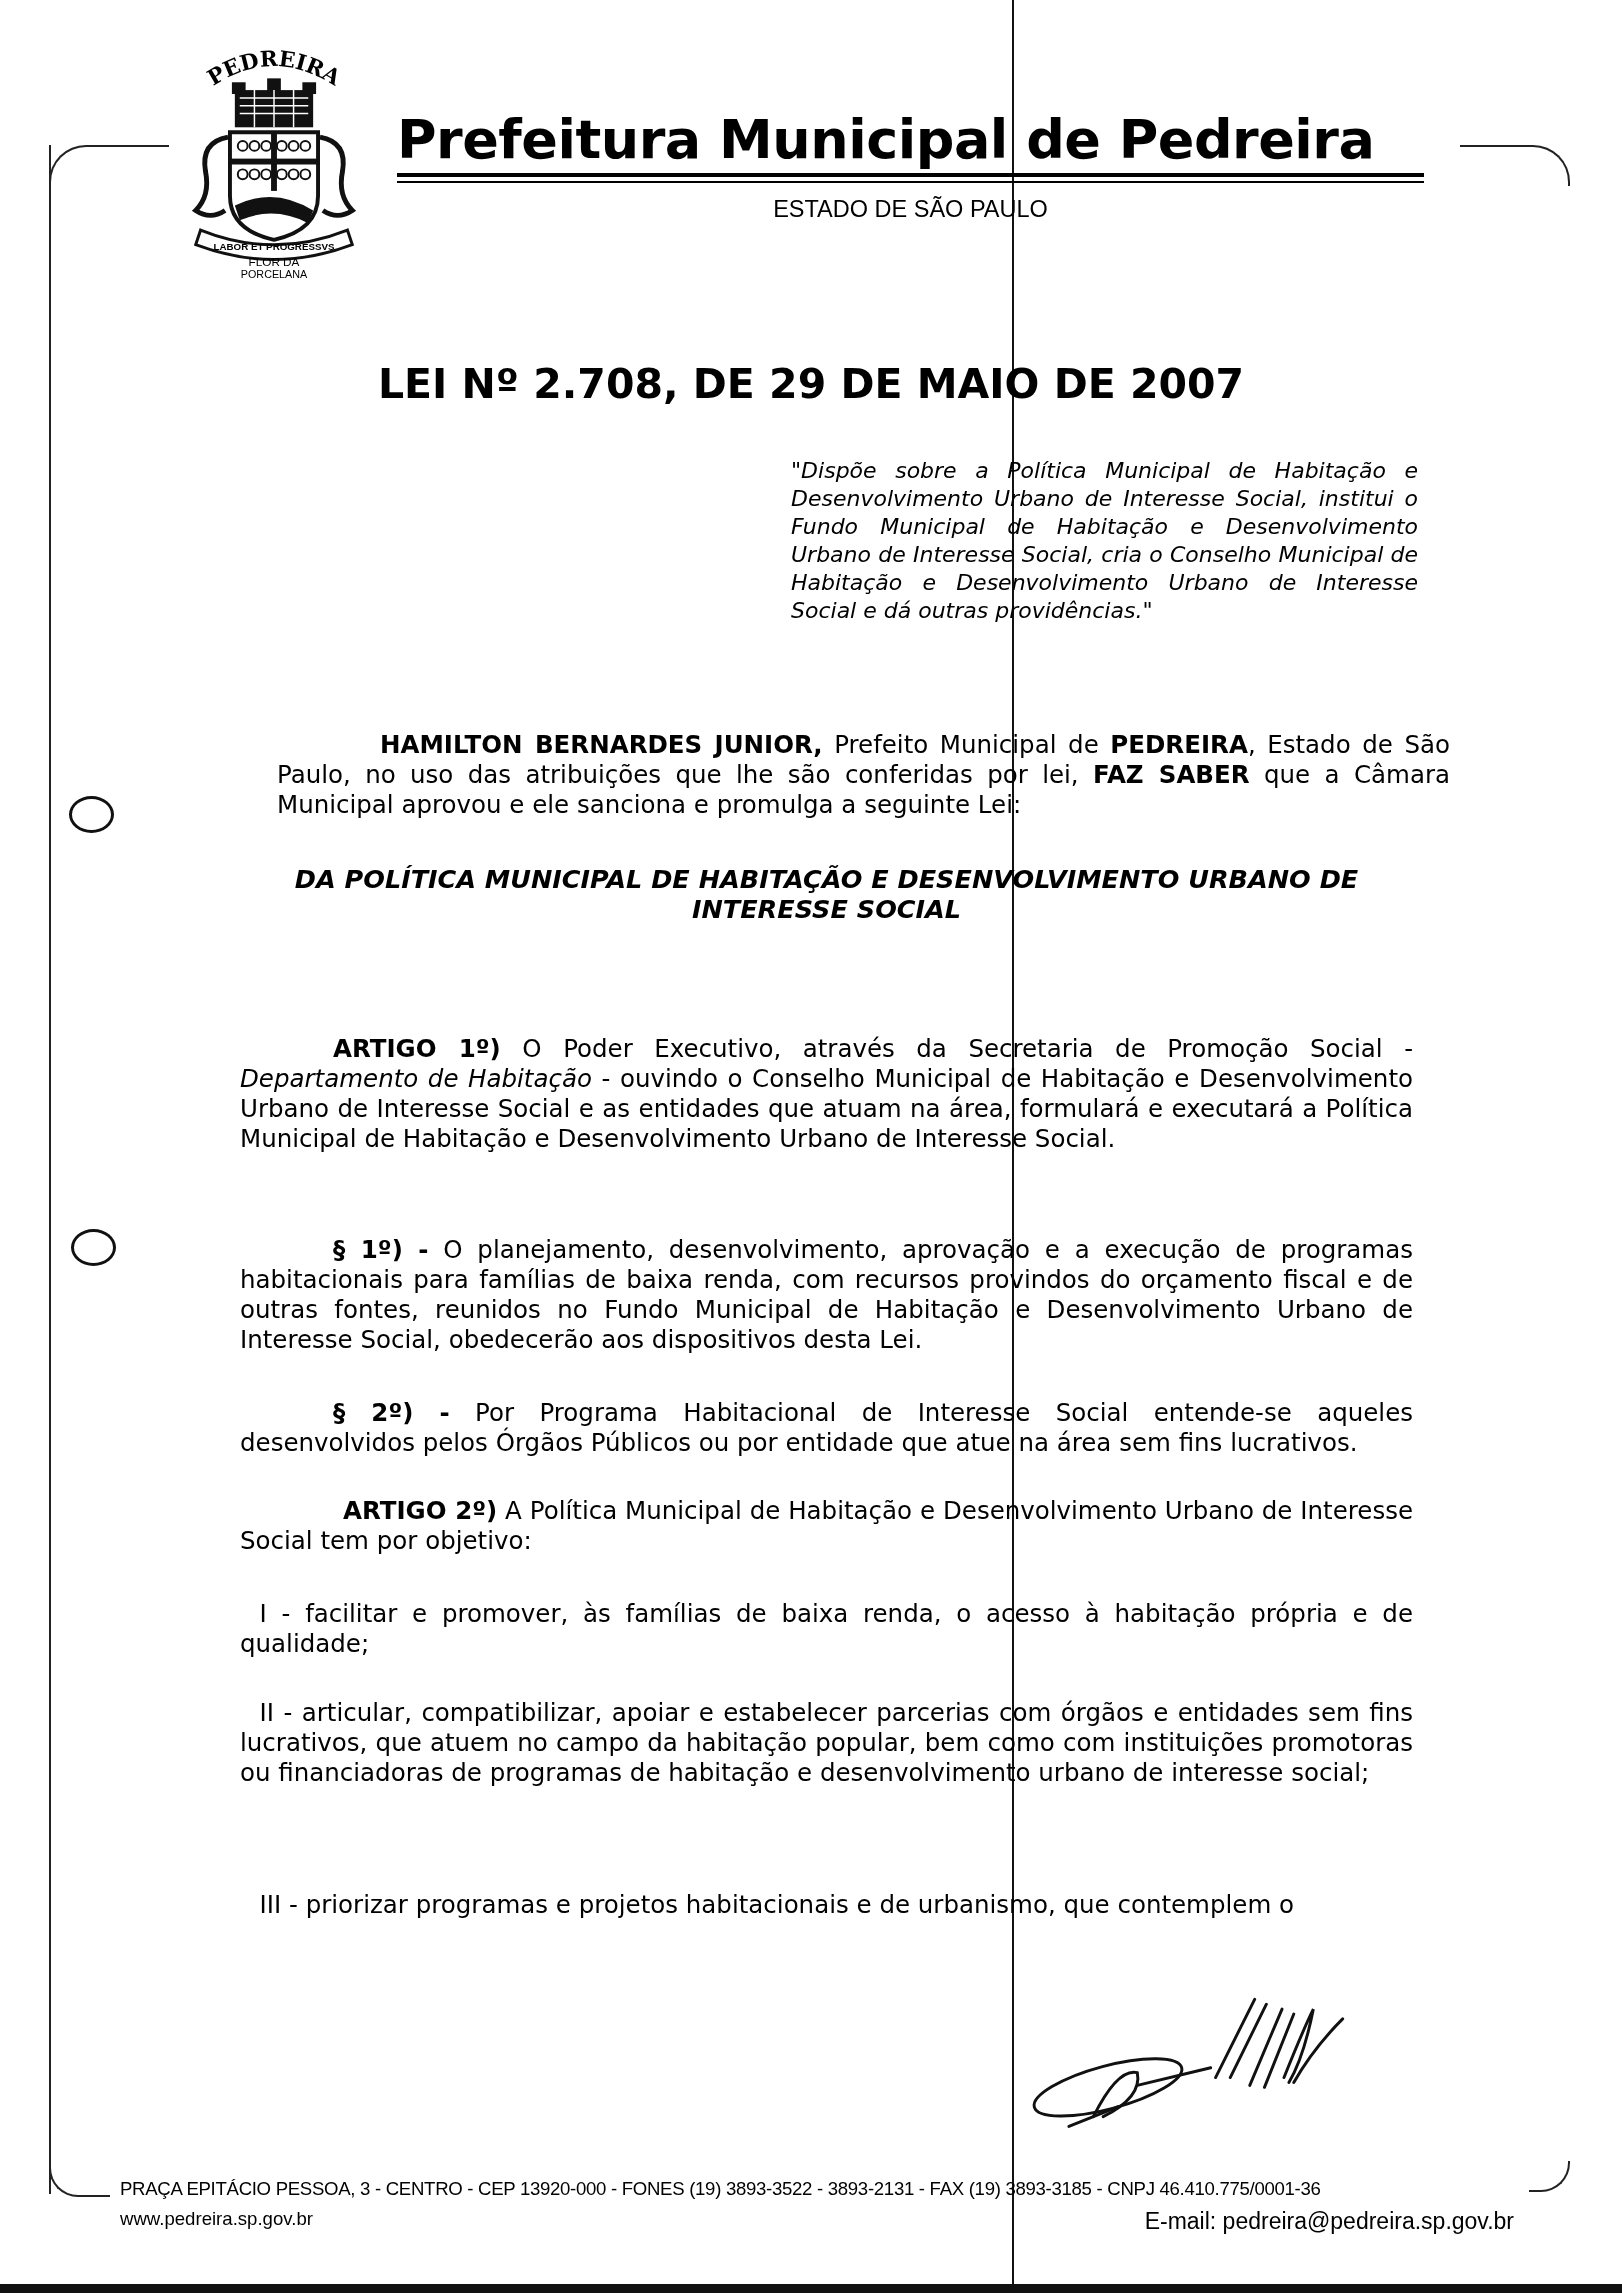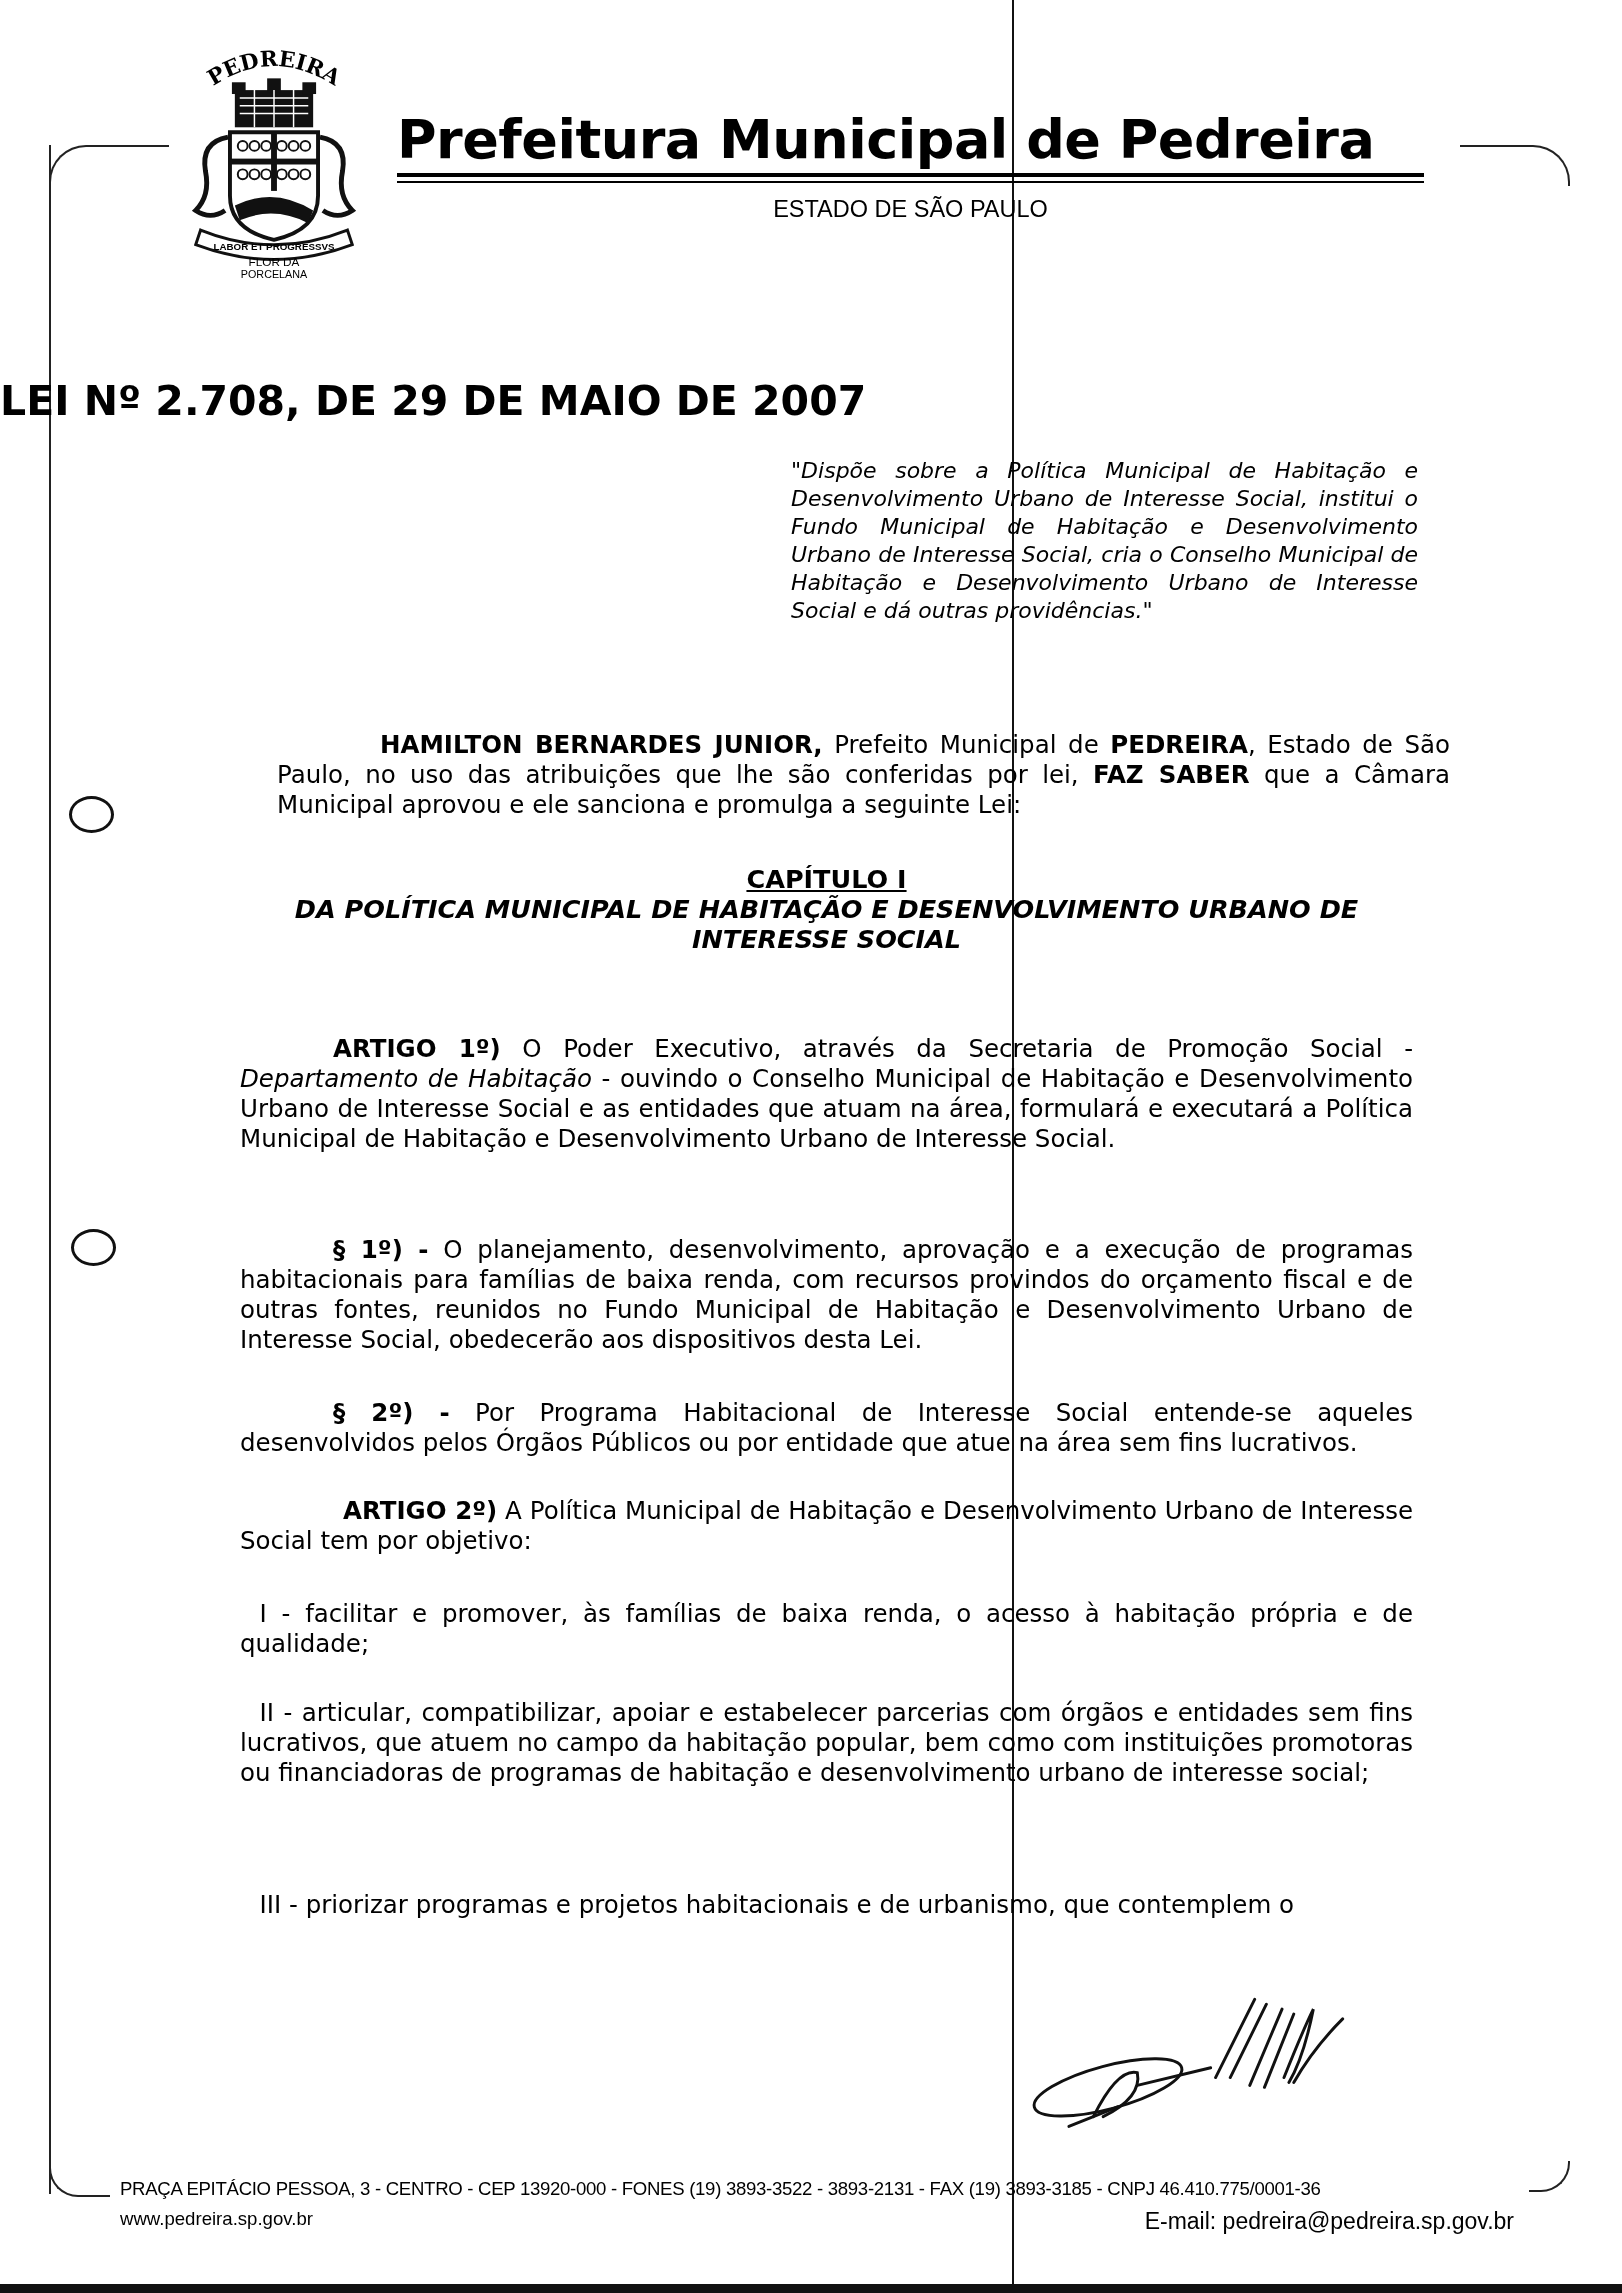--- a/index.html
+++ b/index.html
@@ -28,22 +28,22 @@
   }
   .header-rule1 { left: 397px; top: 173px; width: 1027px; height: 3.9px; background: #000; }
   .header-rule2 { left: 397px; top: 181px; width: 1027px; height: 2px; background: #000; }
   .header-state {
     left: 397px; width: 1027px; top: 196px; text-align: center;
     font-family: "Liberation Sans", sans-serif; font-size: 23.5px;
   }
 
   
   .law-title {
-    left: 0; width: 1622px; top: 360px; 
-    font-family: "DejaVu Sans", sans-serif; font-weight: bold; font-size: 41px; margin-top: 17px;
+    left: 0; width: 1622px; top: 360px; text-align: center;
+    font-family: "DejaVu Sans", sans-serif; font-weight: bold; font-size: 41px;
   }
   .ementa {
     left: 791px; top: 457px; width: 627px;
     font-family: "DejaVu Sans", sans-serif; font-style: italic;
     font-size: 22px; line-height: 28px; text-align: justify;
   }
 
   .body-text {
     font-family: "DejaVu Sans", sans-serif; font-size: 24.5px; line-height: 30px;
     text-align: justify; left: 240px; width: 1173px;
@@ -129,21 +129,20 @@
 <div class="abs header-state">ESTADO DE SÃO PAULO</div>
 
 <div class="abs law-title">LEI Nº 2.708, DE 29 DE MAIO DE 2007</div>
 <div class="abs ementa">"Dispõe sobre a Política Municipal de Habitação e Desenvolvimento Urbano de Interesse Social, institui o Fundo Municipal de Habitação e Desenvolvimento Urbano de Interesse Social, cria o Conselho Municipal de Habitação e Desenvolvimento Urbano de Interesse Social e dá outras providências."</div>
 
 <div class="abs body-text indent-2" style="top:730px;margin-left:37px;">
   <b>HAMILTON BERNARDES JUNIOR,</b><span> Prefeito Municipal de </span><b>PEDREIRA</b><span>, Estado de São Paulo, no uso das atribuições que lhe são conferidas por lei, </span><b>FAZ SABER</b><span> que a Câmara Municipal aprovou e ele sanciona e promulga a seguinte Lei:</span>
 </div>
 
 <div class="abs chapter-block">
-  <div class="chapter-heading">CAPÍTULO I</div>
   <div class="chapter-subtitle">DA POLÍTICA MUNICIPAL DE HABITAÇÃO E DESENVOLVIMENTO URBANO DE INTERESSE SOCIAL</div>
 </div>
 
 <div class="abs body-text indent" style="top:998px;">
   <b>ARTIGO 1º)</b><span>  O Poder Executivo, através da Secretaria de Promoção Social - </span><i>Departamento de Habitação</i><span> - ouvindo o Conselho Municipal de Habitação e Desenvolvimento Urbano de Interesse Social e as entidades que atuam na área, formulará e executará a Política Municipal de Habitação e Desenvolvimento Urbano de Interesse Social.</span>
 </div>
 
 <div class="abs body-text indent" style="top:1199px;">
   <b>§ 1º) -</b><span>  O planejamento, desenvolvimento, aprovação e a execução de programas habitacionais para famílias de baixa renda, com recursos provindos do orçamento fiscal e de outras fontes, reunidos no Fundo Municipal de Habitação e Desenvolvimento Urbano de Interesse Social, obedecerão aos dispositivos desta Lei.</span>
 </div>

